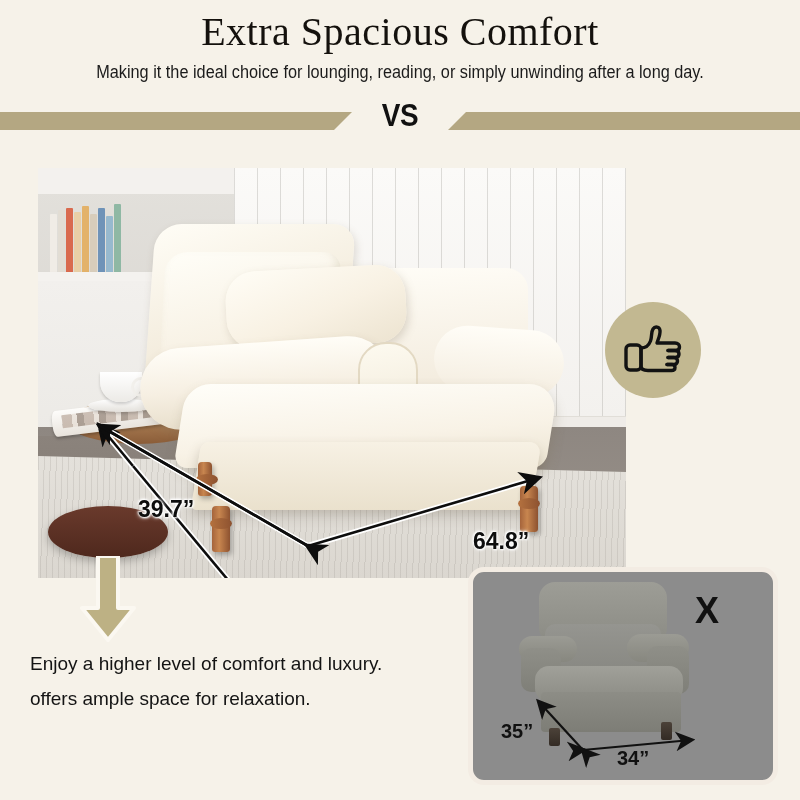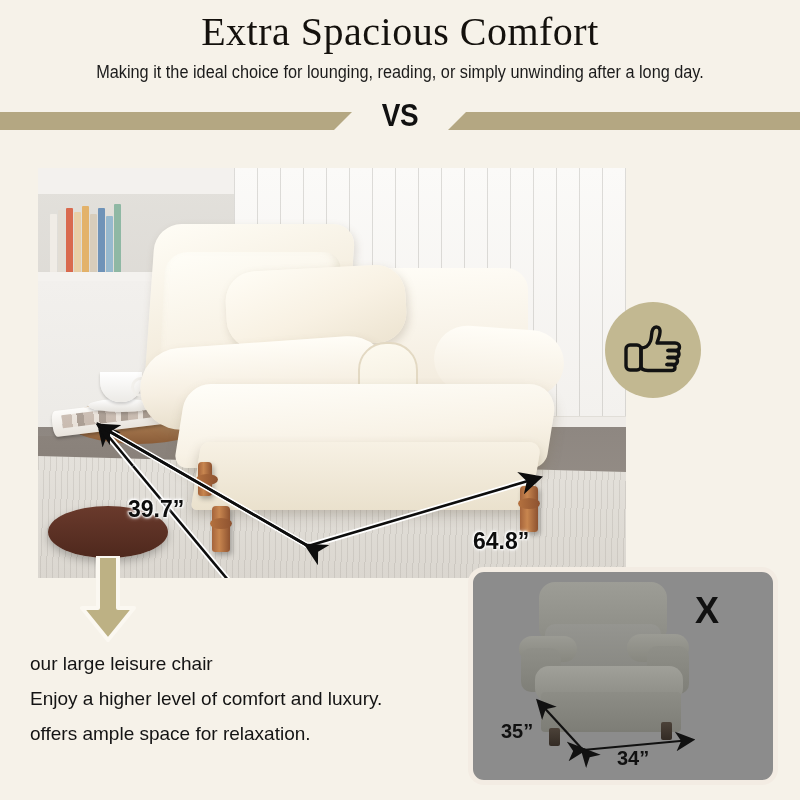--- a/index.html
+++ b/index.html
@@ -151,21 +151,21 @@
   .leg:after{content:"";position:absolute;left:-2px;top:12px;width:22px;height:11px;
      border-radius:50%;background:linear-gradient(90deg,#b5723f,#8d5230);}
   .leg-fl{left:90px;top:282px;}
   .leg-fr{left:398px;top:262px;}
   .leg-bl{left:76px;top:238px;height:34px;width:14px;}
 
   
   .dimsvg{position:absolute;left:0;top:0;width:588px;height:410px;pointer-events:none;}
   .dimlabel{position:absolute;font-size:23px;font-weight:bold;color:#0d0d0d;
      text-shadow:0 0 3px #fff,0 0 5px #fff,1px 1px 2px #fff,-1px -1px 2px #fff;}
-  .dim-left{left:90px;top:328px;}
+  .dim-left{left:100px;top:328px;}
   .dim-right{left:435px;top:360px;}
 
   
   .badge{position:absolute;left:605px;top:302px;width:96px;height:96px;border-radius:50%;
      background:#c2b891;display:flex;align-items:center;justify-content:center;}
 
   
   .downarrow{position:absolute;left:76px;top:556px;width:64px;height:86px;}
 
   
@@ -296,21 +296,20 @@
     </svg>
   </div>
 
   <div class="downarrow">
     <svg width="64" height="86" viewBox="0 0 64 86">
       <path d="M22 0 L42 0 L42 52 L58 52 L32 84 L6 52 L22 52 Z" fill="#bdb184" stroke="#fbf8f1" stroke-width="4" stroke-linejoin="round"></path>
     </svg>
   </div>
 
   <div class="btext">
-    <div>our large leisure chair</div>
     <div>Enjoy a higher level of comfort and luxury.</div>
     <div>offers ample space for relaxation.</div>
   </div>
 
   <div class="inset">
     <div class="xmark">X</div>
     <div class="gchair">
       <div class="gc-back"></div>
       <div class="gc-backlow"></div>
       <div class="gc-armL"></div>

